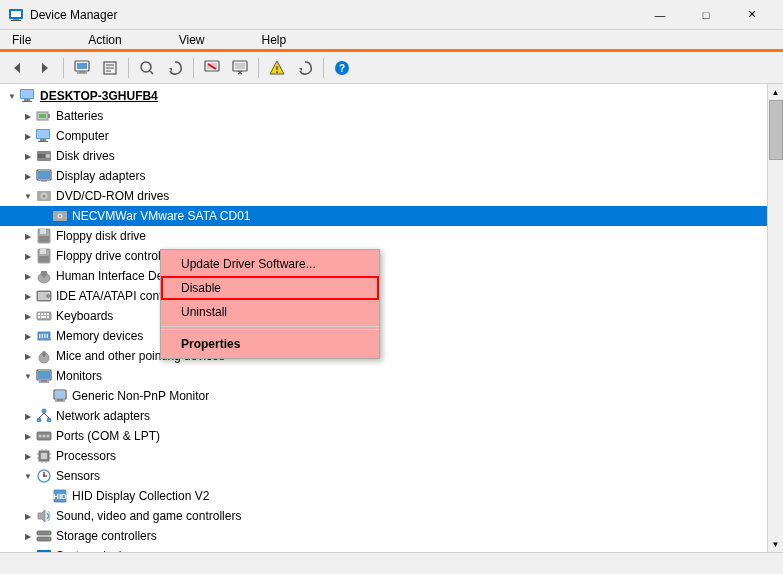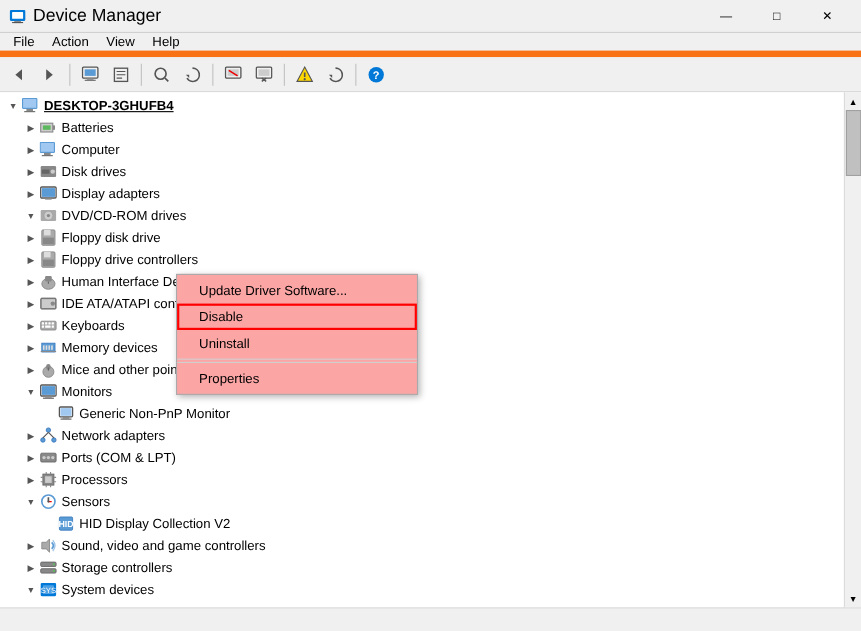--- a/index.html
+++ b/index.html
@@ -8,37 +8,38 @@
     
     .title-bar {
       background: #f0f0f0;
       height: 30px;
       display: flex;
       align-items: center;
       padding: 0 8px;
       border-bottom: 1px solid #d0d0d0;
     }
     .title-bar-icon { width: 16px; height: 16px; margin-right: 6px; }
-    .title-bar-text { font-size: 16px; color: #000; flex: 1; }
+    .title-bar-text { font-size: 12px; color: #000; flex: 1; }
     .title-bar-controls { display: flex; gap: 0; }
     .title-bar-btn {
       width: 46px; height: 30px;
       border: none; background: transparent;
       cursor: pointer; font-size: 11px;
       display: flex; align-items: center; justify-content: center;
     }
 
     
     .menu-bar {
       background: #f0f0f0;
       height: 22px;
       display: flex;
       align-items: center;
       padding: 0 4px;
-      border-bottom: 6px solid #f97316;
+      border-bottom: 3px solid #f97316;
+      gap: 41px;
     }
     .menu-item {
       padding: 2px 8px;
       cursor: pointer;
       font-size: 12px;
     }
 
     
     .toolbar {
       background: #f0f0f0;
@@ -163,21 +164,21 @@
       cursor: pointer;
       font-size: 12px;
       display: flex;
       align-items: center;
     }
     .context-menu-separator { height: 1px; background: #d0d0d0; margin: 2px 0; }
     .context-menu-item.highlighted {
       outline: 2px solid red;
       outline-offset: -2px;
     }
-    .context-menu-item.bold { font-weight: normal; }
+    .context-menu-item.bold { font-weight: bold; }
   </style>
 </head>
 <body>
 
 <div class="title-bar">
   <span class="title-bar-icon">
     <svg width="16" height="16" viewBox="0 0 16 16">
       <rect x="1" y="2" width="14" height="10" fill="#0078d7" rx="1"></rect>
       <rect x="3" y="4" width="10" height="6" fill="white" rx="0.5"></rect>
       <rect x="5" y="12" width="6" height="2" fill="#888"></rect>
@@ -350,20 +351,31 @@
       <span class="tree-icon">
         <svg width="16" height="16" viewBox="0 0 16 16">
           <rect x="1" y="3" width="14" height="10" rx="1" fill="#aaa"></rect>
           <circle cx="8" cy="8" r="4" fill="#ccc" stroke="#999" stroke-width="0.5"></circle>
           <circle cx="8" cy="8" r="1.5" fill="#888"></circle>
         </svg>
       </span>
       <span>DVD/CD-ROM drives</span>
     </div>
 
+    <div class="tree-item selected" style="padding-left: 36px;">
+      <span class="expand-btn" style="visibility:hidden;">▶</span>
+      <span class="tree-icon">
+        <svg width="16" height="16" viewBox="0 0 16 16">
+          <rect x="1" y="3" width="14" height="10" rx="1" fill="#aaa"></rect>
+          <circle cx="8" cy="8" r="3" fill="#ddd" stroke="#999" stroke-width="0.5"></circle>
+          <circle cx="8" cy="8" r="1" fill="#888"></circle>
+        </svg>
+      </span>
+      <span>NECVMWar VMware SATA CD01</span>
+    </div>
 
     <div class="tree-item" style="padding-left: 20px;">
       <span class="expand-btn">▶</span>
       <span class="tree-icon">
         <svg width="16" height="16" viewBox="0 0 16 16">
           <rect x="2" y="1" width="12" height="14" rx="1" fill="#aaa" stroke="#888" stroke-width="0.8"></rect>
           <rect x="4" y="1" width="6" height="5" fill="#ddd"></rect>
           <rect x="3" y="8" width="10" height="6" fill="#888"></rect>
         </svg>
       </span>

